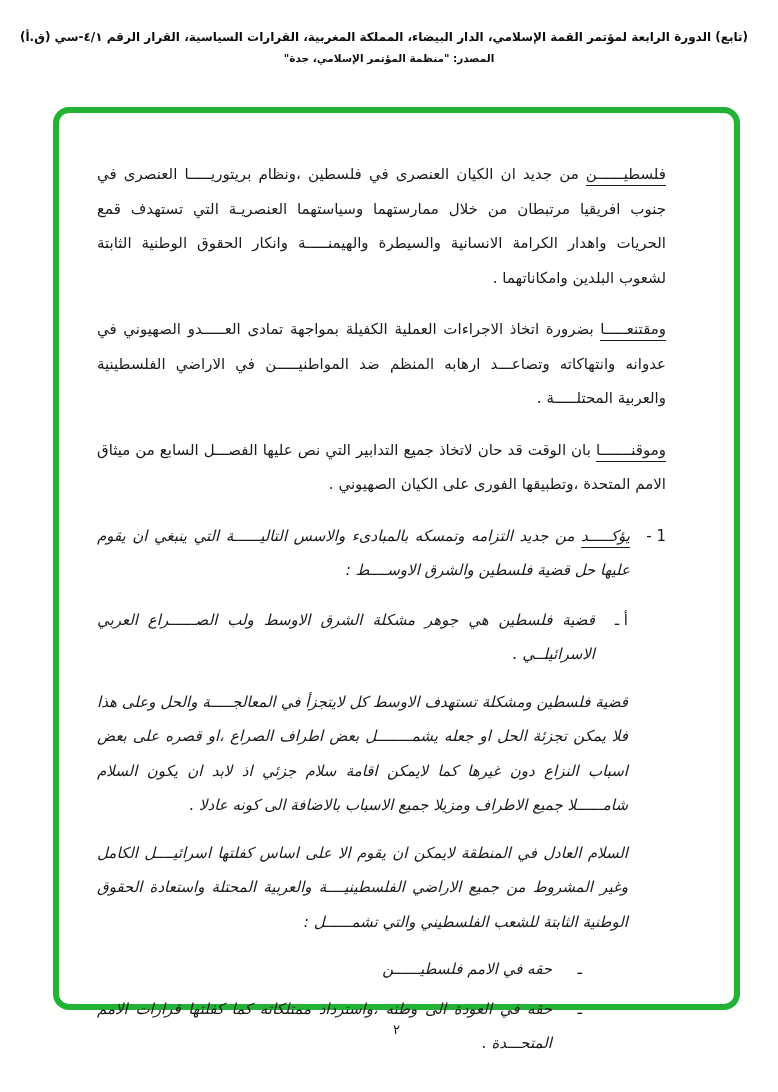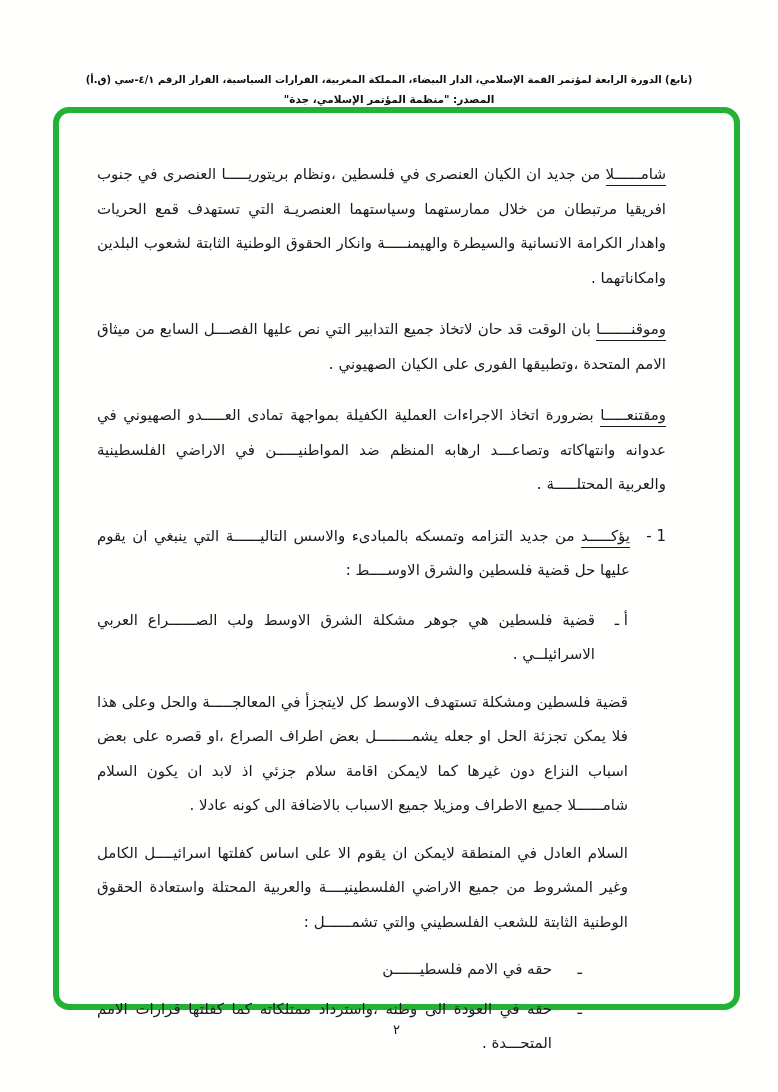--- a/index.html
+++ b/index.html
@@ -4,37 +4,37 @@
 <style>
   html,body { margin:0; padding:0; background:#ffffff; }
   .page {
     position:relative; width:778px; height:1092px; background:#fffffe;
     font-family:"DejaVu Sans", sans-serif; color:#181818; overflow:hidden;
   }
   .doc-header {
     position:absolute; top:30px; left:30px; right:30px;
     text-align:center; direction:rtl; font-weight:bold; color:#0d0d0d;
   }
-  .doc-header .line1 { font-size:10px; letter-spacing:0; white-space:nowrap;margin-top:44px; }
+  .doc-header .line1 { font-size:12px; letter-spacing:0; white-space:nowrap; }
   .doc-header .line2 { font-size:10.5px; margin-top:8px; }
   .green-frame {
     position:absolute; left:53px; top:107px; width:687px; height:903px;
     box-sizing:border-box; border:6px solid #22b236; border-radius:16px;
     background:transparent;
   }
   .content {
     position:absolute; top:44px; right:68px; left:38px; bottom:10px;
     direction:rtl; font-size:15px; line-height:2.3; text-align:justify;
     color:#1a1a1a;
   }
   .para { margin:0 0 17px 0; }
   .lead { border-bottom:1.6px solid #1a1a1a; padding-bottom:2px; }
   .flex-item { display:flex; direction:rtl; }
   .flex-item .marker { flex:0 0 36px; }
-  .flex-item .body { flex:1; text-align:justify; }
+  .flex-item .body { flex:1; text-align:justify;font-style:italic; }
   .numbered { margin:3px 0 15px 0; }
   .subitem { margin:0 38px 13px 0; }
   .subitem .marker { flex:0 0 33px; }
   .dashitem { margin:0 84px 5px 0; }
   .dashitem .marker { flex:0 0 30px; }
   .page-number {
     position:absolute; top:1022px; left:53px; width:687px;
     text-align:center; font-size:13px; color:#111;
   }
 </style>
@@ -45,32 +45,32 @@
 
   <div class="doc-header">
     <div class="line1">(تابع) الدورة الرابعة لمؤتمر القمة الإسلامي، الدار البيضاء، المملكة المغربية، القرارات السياسية، القرار الرقم ٤/١-سي (ق.أ)</div>
     <div class="line2">المصدر: "منظمة المؤتمر الإسلامي، جدة"</div>
   </div>
 
   <div class="green-frame">
     <div class="content">
 
       <p class="para">
-        <span class="lead">شامــــــلا</span>
+        <span class="lead">فلسطيــــــن</span>
         <span>من جديد ان الكيان العنصرى في فلسطين ،ونظام بريتوريـــــا العنصرى في جنوب افريقيا مرتبطان من خلال ممارستهما وسياستهما العنصريـة التي تستهدف قمع الحريات واهدار الكرامة الانسانية والسيطرة والهيمنـــــة وانكار الحقوق الوطنية الثابتة لشعوب البلدين وامكاناتهما .</span>
+      </p>
+
+      <p class="para">
+        <span class="lead">ومقتنعـــــا</span>
+        <span>بضرورة اتخاذ الاجراءات العملية الكفيلة بمواجهة تمادى العـــــدو الصهيوني في عدوانه وانتهاكاته وتصاعـــد ارهابه المنظم ضد المواطنيـــــن في الاراضي الفلسطينية والعربية المحتلـــــة .</span>
       </p>
 
       <p class="para">
         <span class="lead">وموقنـــــــا</span>
         <span>بان الوقت قد حان لاتخاذ جميع التدابير التي نص عليها الفصـــل السابع من ميثاق الامم المتحدة ،وتطبيقها الفورى على الكيان الصهيوني .</span>
-      </p>
-
-      <p class="para">
-        <span class="lead">ومقتنعـــــا</span>
-        <span>بضرورة اتخاذ الاجراءات العملية الكفيلة بمواجهة تمادى العـــــدو الصهيوني في عدوانه وانتهاكاته وتصاعـــد ارهابه المنظم ضد المواطنيـــــن في الاراضي الفلسطينية والعربية المحتلـــــة .</span>
       </p>
 
       <div class="flex-item numbered">
         <div class="marker">1 -</div>
         <div class="body">
           <span class="lead">يؤكـــــد</span>
           <span>من جديد التزامه وتمسكه بالمبادىء والاسس التاليــــــة التي ينبغي ان يقوم عليها حل قضية فلسطين والشرق الاوســــط :</span>
         </div>
       </div>
 

